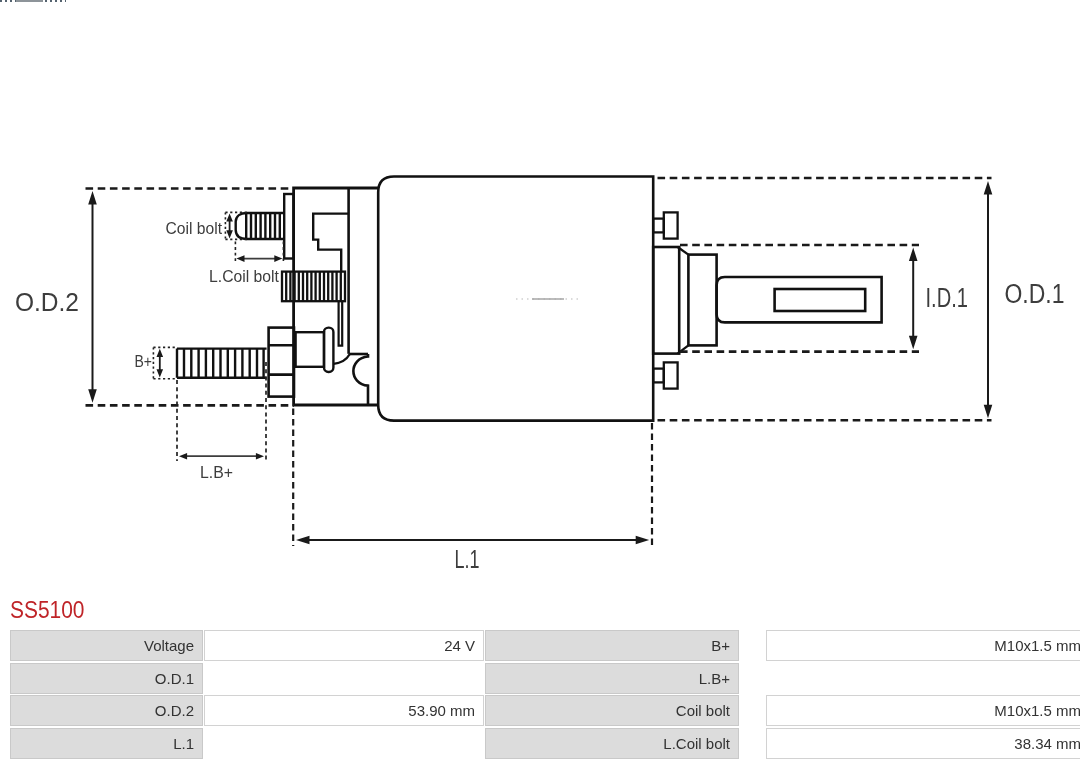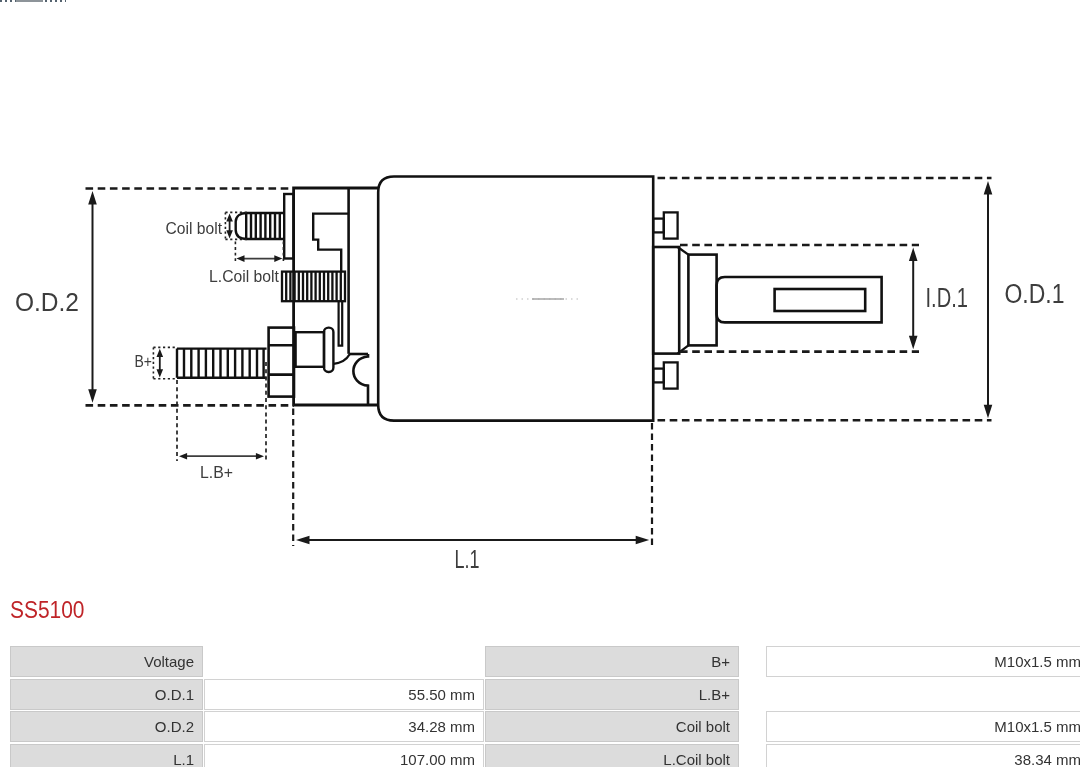--- a/index.html
+++ b/index.html
@@ -1,21 +1,21 @@
 <!DOCTYPE html>
 <html><head>
 <meta charset="utf-8">
 <style>
   html,body{margin:0;padding:0;background:#ffffff;}
   body{width:1080px;height:767px;position:relative;font-family:"Liberation Sans",sans-serif;overflow:hidden;}
   .abs{position:absolute;}
   #dwg{position:absolute;left:0;top:0;}
   .pno{position:absolute;left:10px;top:599px;font-size:23px;line-height:23px;color:#bf2428;transform:scaleX(0.91);transform-origin:0 50%;}
   .trow{position:absolute;height:31px;}
-  .cell{position:absolute;top:0;height:29px;border:1px solid #cccccc;font-size:15px;color:#333333;text-align:right;line-height:29px;padding-right:8px;box-sizing:content-box;margin-top:16px;}
+  .cell{position:absolute;top:0;height:29px;border:1px solid #cccccc;font-size:15px;color:#333333;text-align:right;line-height:29px;padding-right:8px;box-sizing:content-box;}
   .lbl{background:#dcdcdc;border-color:#c9c9c9;}
   .val{background:#ffffff;border-color:#d2d2d2;}
   .c1{left:0;width:183px;}
   .c2{left:194px;width:270px;}
   .c3{left:475px;width:244px;}
   .c4{left:756px;width:314px;}
 </style>
 </head>
 <body>
 
@@ -196,35 +196,34 @@
     <text x="152" y="366.5" font-size="16" text-anchor="end" textLength="17.5" lengthAdjust="spacingAndGlyphs">B+</text>
 
     <text x="216.5" y="477.5" font-size="17" text-anchor="middle" textLength="33" lengthAdjust="spacingAndGlyphs">L.B+</text>
   </g>
 </svg>
 
 <div class="pno">SS5100</div>
 
 <div class="trow" style="left:10px;top:629.5px;width:1056px;">
   <div class="cell lbl c1">Voltage</div>
+  <div class="cell val c2">24 V</div>
   <div class="cell lbl c3">B+</div>
   <div class="cell val c4">M10x1.5 mm</div>
 </div>
 
 <div class="trow" style="left:10px;top:662.5px;width:1056px;">
   <div class="cell lbl c1">O.D.1</div>
-  <div class="cell val c2">55.50 mm</div>
   <div class="cell lbl c3">L.B+</div>
 </div>
 
 <div class="trow" style="left:10px;top:695px;width:1056px;">
   <div class="cell lbl c1">O.D.2</div>
-  <div class="cell val c2">34.28 mm</div>
+  <div class="cell val c2">53.90 mm</div>
   <div class="cell lbl c3">Coil bolt</div>
   <div class="cell val c4">M10x1.5 mm</div>
 </div>
 
 <div class="trow" style="left:10px;top:727.5px;width:1056px;">
   <div class="cell lbl c1">L.1</div>
-  <div class="cell val c2">107.00 mm</div>
   <div class="cell lbl c3">L.Coil bolt</div>
   <div class="cell val c4">38.34 mm</div>
 </div>
 
 </body></html>

